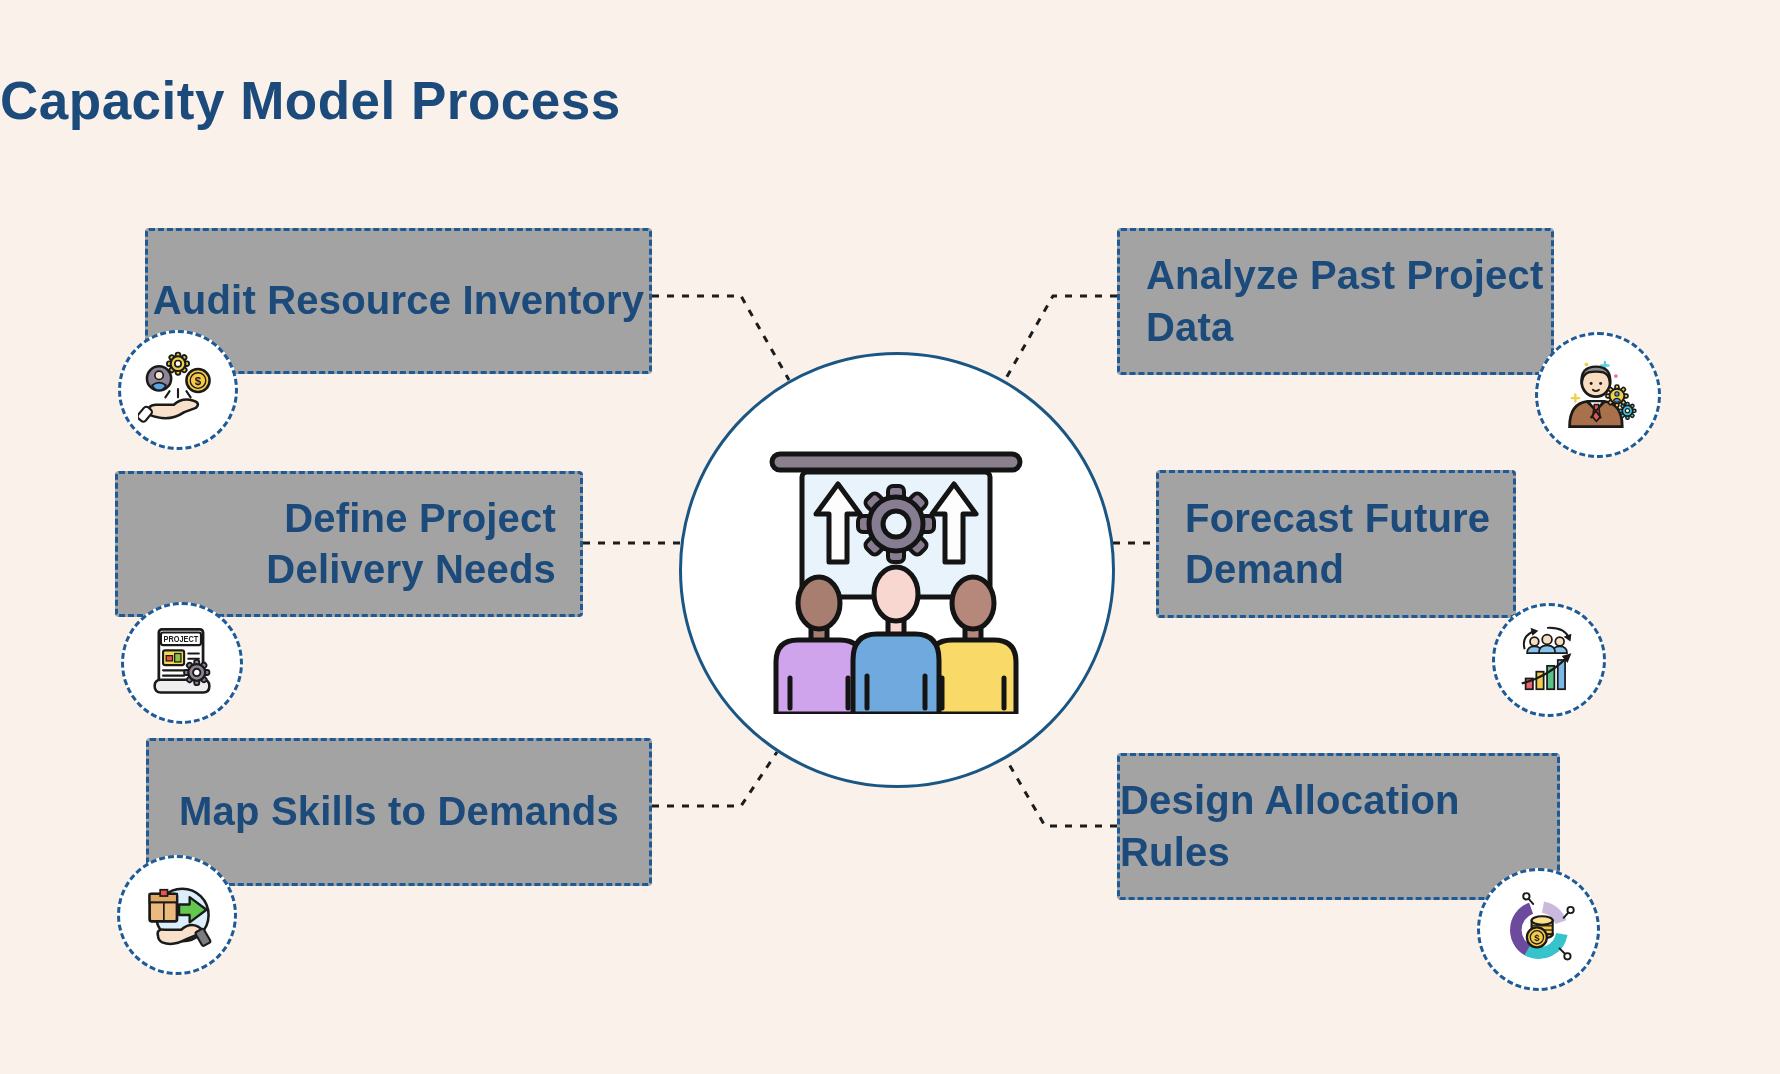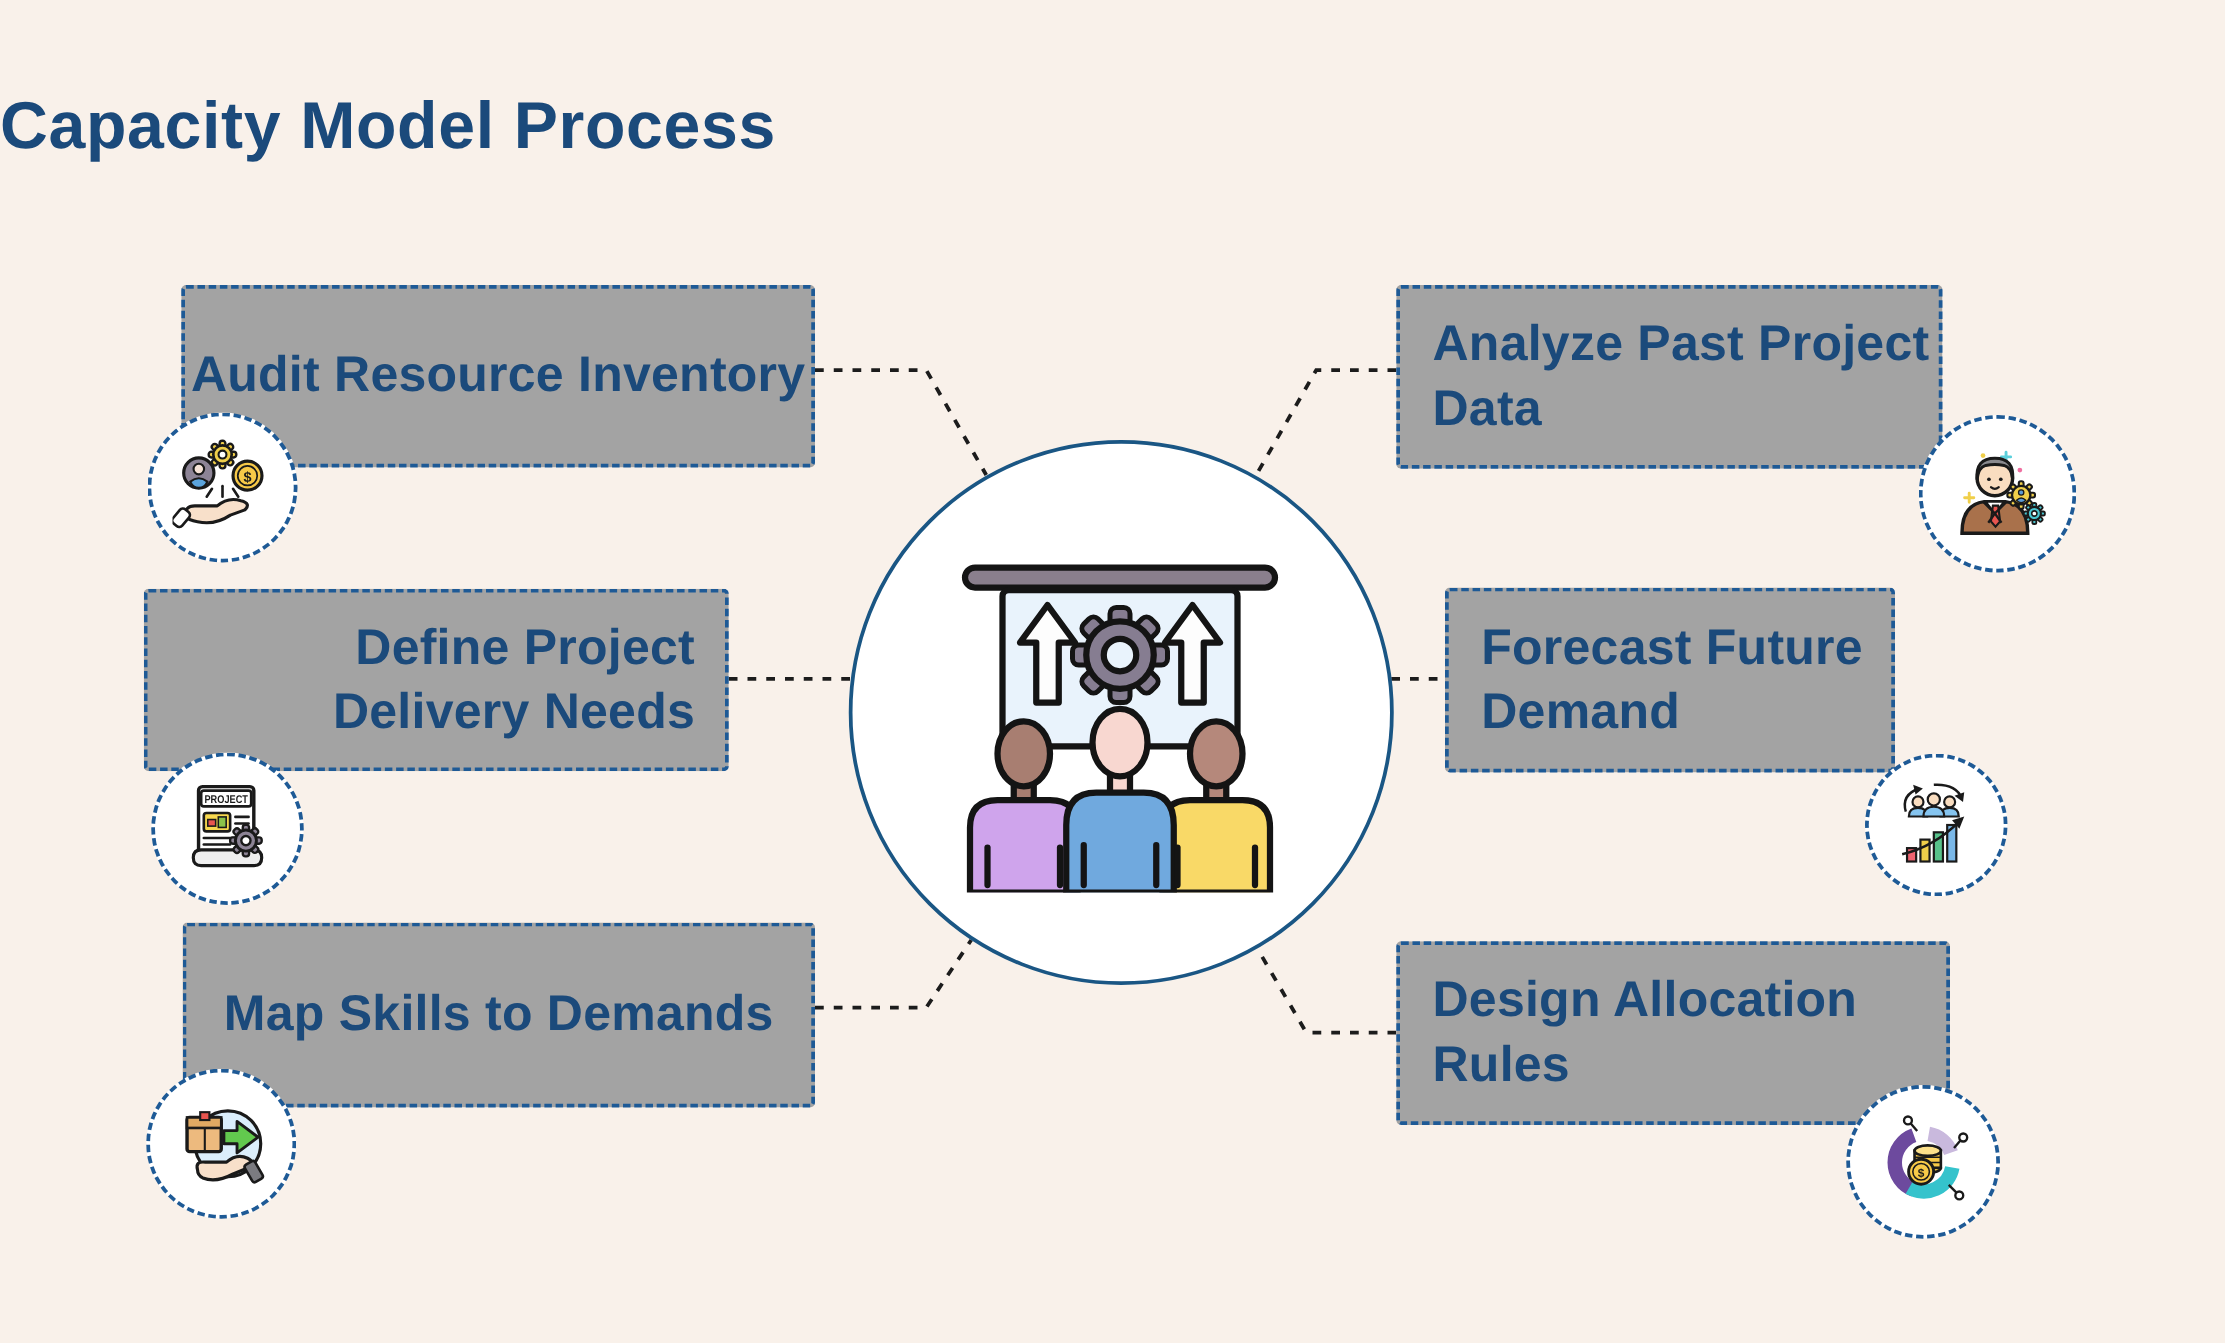--- a/index.html
+++ b/index.html
@@ -28,21 +28,21 @@
     letter-spacing:0.2px;
   }
   .b1 { left:145px; top:228px; width:507px; height:146px; justify-content:center; text-align:center; }
   .b2 { left:115px; top:471px; width:468px; height:146px; justify-content:flex-start; text-align:right; padding-right:24px; }
   .b2 .label { max-width:450px; }
   .b3 { left:146px; top:738px; width:506px; height:148px; justify-content:center; text-align:right; }
   .b4 { left:1117px; top:228px; width:437px; height:147px; padding-left:26px; }
   .b4 .label { max-width:400px; }
   .b5 { left:1156px; top:470px; width:360px; height:148px; padding-left:26px; }
   .b5 .label { max-width:320px; }
-  .b6 { left:1117px; top:753px; width:443px; height:147px; padding-left:26px; }
+  .b6 { left:1117px; top:753px; width:443px; height:147px; }
   .b6 .label { max-width:345px; }
   .icon-circle {
     position:absolute; box-sizing:border-box; z-index:5;
     background:#ffffff; border:3px dashed #1e5a96; border-radius:50%;
     display:flex; align-items:center; justify-content:center;
   }
   .i1 { left:118px; top:330px; width:120px; height:120px; }
   .i2 { left:121px; top:602px; width:122px; height:122px;text-decoration:underline; }
   .i3 { left:117px; top:855px; width:120px; height:120px; }
   .i4 { left:1535px; top:332px; width:126px; height:126px; }

